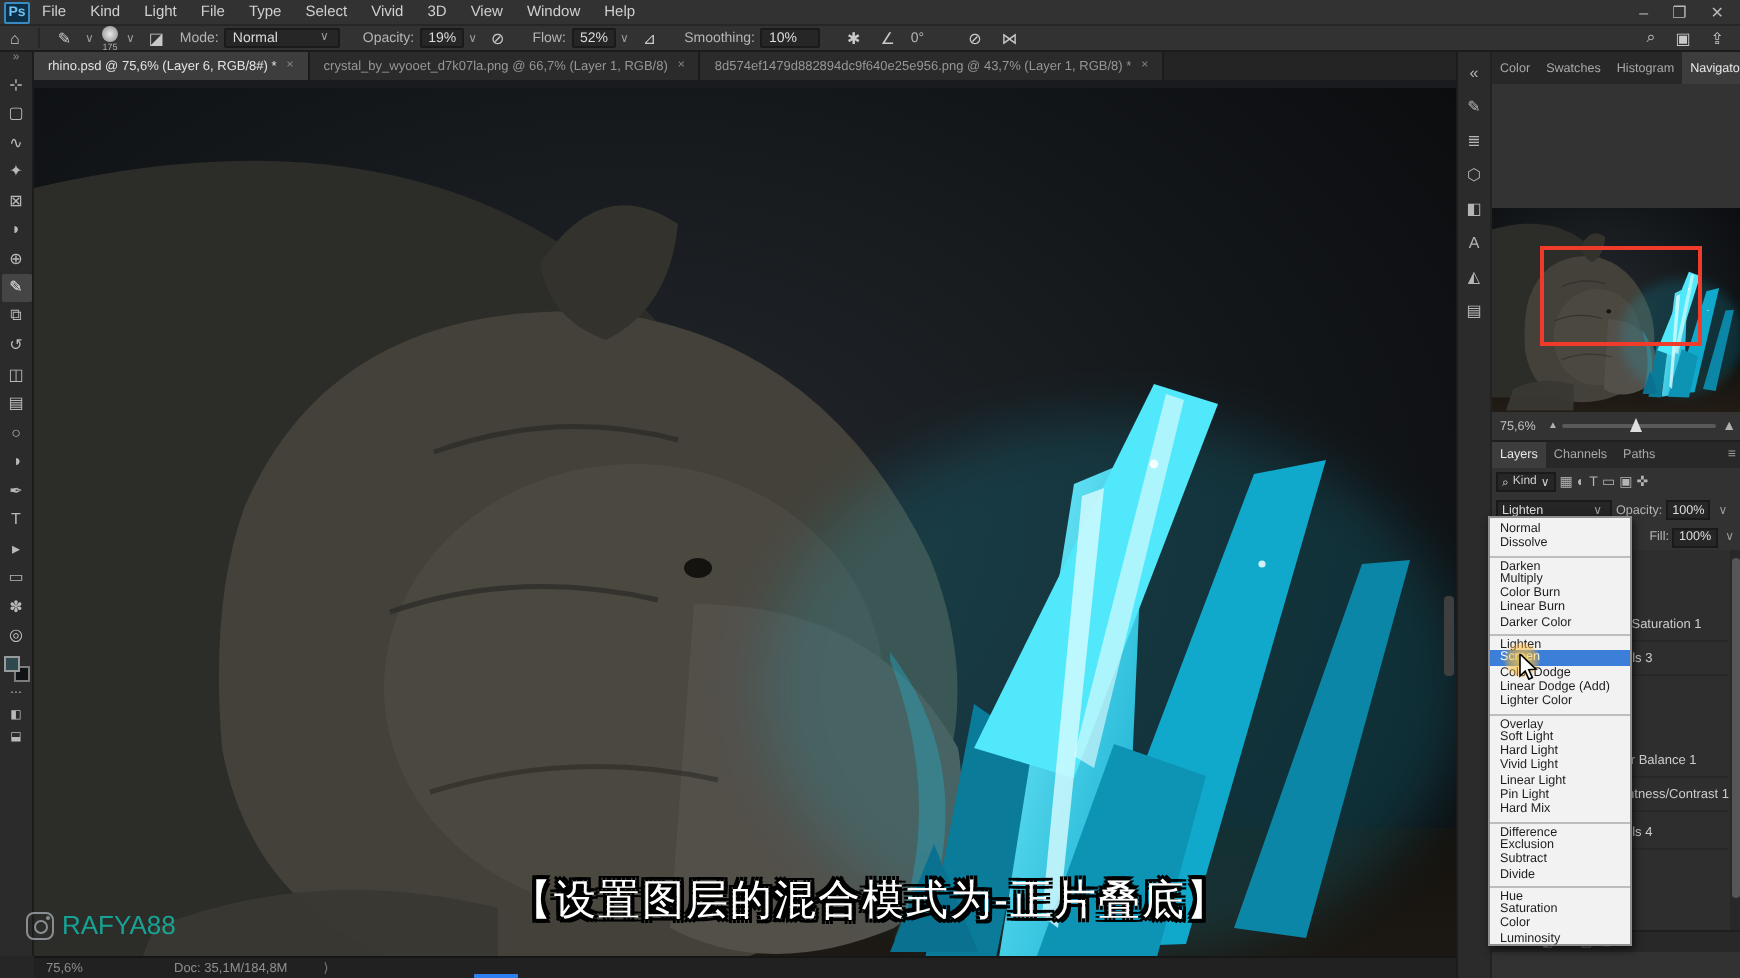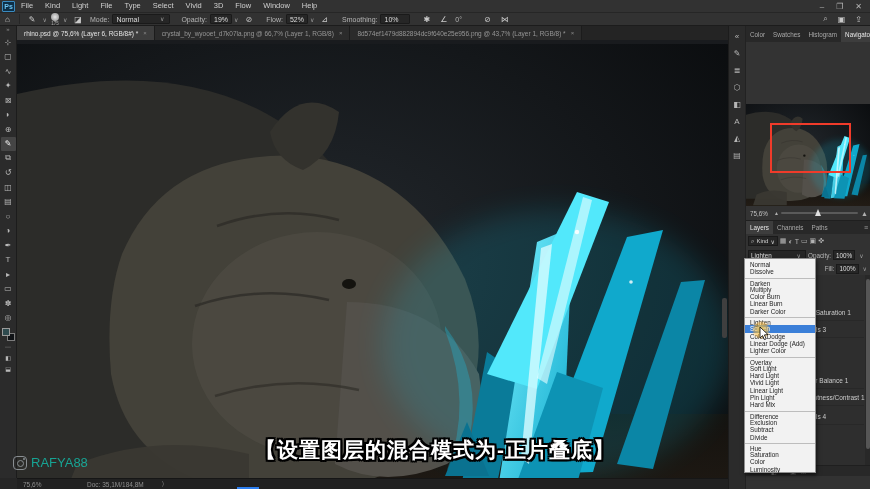--- a/index.html
+++ b/index.html
@@ -38,21 +38,21 @@
   .tool.active { background:#454545; color:#efefef; border-radius:1px; }
   #fgbg { position:relative; width:13px; height:13px; margin-top:3px; }
   #fg-swatch { position:absolute; left:0; top:0; width:8px; height:8px; background:#2e4a4e; border:1px solid #9a9a9a; z-index:2; }
   #bg-swatch { position:absolute; right:0; bottom:0; width:8px; height:8px; background:#101316; border:1px solid #7c7c7c; }
   .tool.small { font-size:6px; height:11px; }
 
   
   #canvas { left:17px; top:40px; width:711px; height:438px; background:#191b1e; overflow:hidden; }
   #scene-wrap { position:absolute; left:0; top:4px; }
   #canvas-scrollbar { position:absolute; right:1px; top:258px; width:5px; height:40px; background:#3f3f3f; border-radius:2px; }
-  #caption { position:absolute; left:0; top:436px; width:870px; text-align:center; font-size:21px; font-weight:bold; color:#fff; letter-spacing:1px;
+  #caption { position:absolute; left:0; top:436px; width:870px; text-align:center; font-size:21px; font-weight:normal; color:#fff; letter-spacing:1px;
     text-shadow:-2px -2px 0 #000, 2px -2px 0 #000, -2px 2px 0 #000, 2px 2px 0 #000, 0 2px 0 #000, 0 -2px 0 #000, 2px 0 0 #000, -2px 0 0 #000; z-index:30; }
   #watermark { position:absolute; left:13px; top:455px; display:flex; align-items:flex-end; gap:4px; color:#14b8a6; font-size:13px; opacity:.85; z-index:30; }
   #insta-icon { width:14px; height:14px; border:1.6px solid #9aa0a5; border-radius:4px; position:relative; }
   #insta-icon:before { content:""; position:absolute; left:3px; top:3px; width:5px; height:5px; border:1.4px solid #9aa0a5; border-radius:50%; }
   #insta-icon:after { content:""; position:absolute; right:1px; top:1px; width:2px; height:2px; background:#9aa0a5; border-radius:50%; }
 
   
   #statusbar { left:17px; top:478px; width:711px; height:11px; background:#212121; border-top:1px solid #161616; display:flex; align-items:center; color:#8f8f8f; font-size:6.5px; }
   #statusbar .zoom { padding-left:6px; width:70px; }
   #statusbar .arrow { padding-left:18px; color:#7c7c7c; }
@@ -112,21 +112,21 @@
   <div id="titlebar" class="abs">
     <div id="ps-logo">Ps</div>
     <div class="menu-item">File</div>
     <div class="menu-item">Kind</div>
     <div class="menu-item">Light</div>
     <div class="menu-item">File</div>
     <div class="menu-item">Type</div>
     <div class="menu-item">Select</div>
     <div class="menu-item">Vivid</div>
     <div class="menu-item">3D</div>
-    <div class="menu-item">Flow</div>
+    <div class="menu-item">View</div>
     <div class="menu-item">Window</div>
     <div class="menu-item">Help</div>
     <div id="win-controls">
       <span>–</span>
       <span>❐</span>
       <span>✕</span>
     </div>
   </div>
 
   <div id="optionsbar" class="abs">

